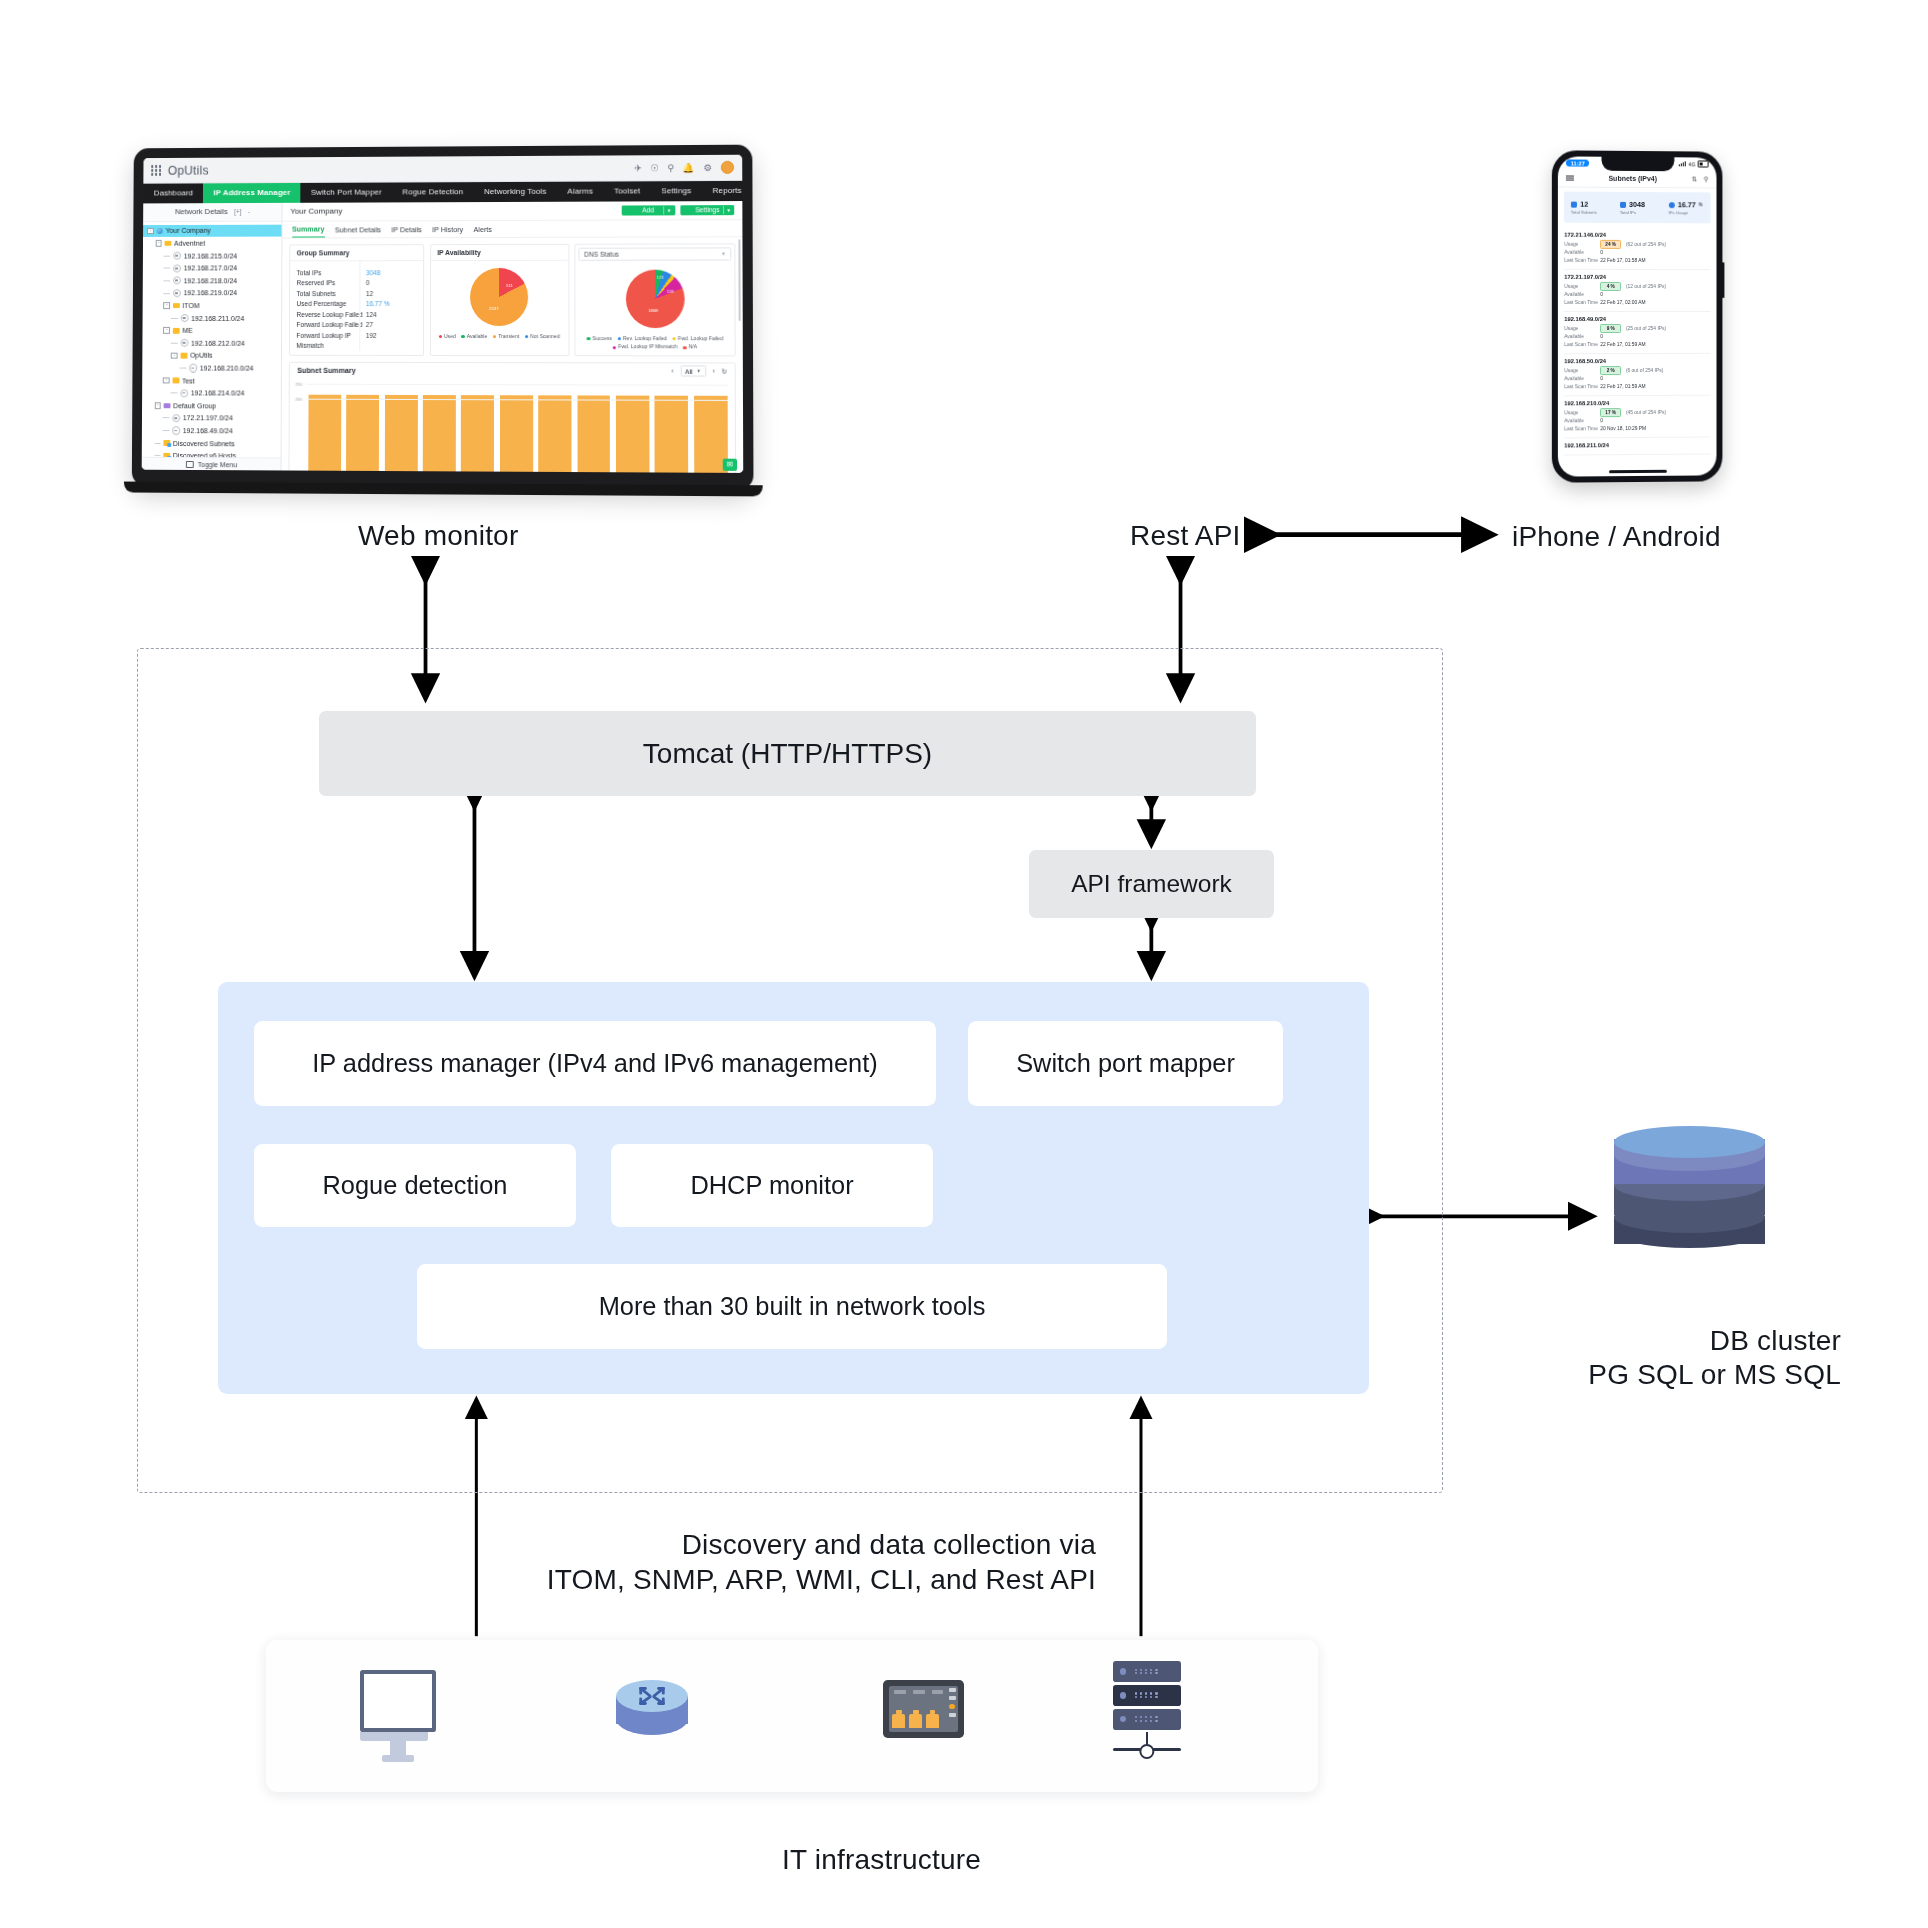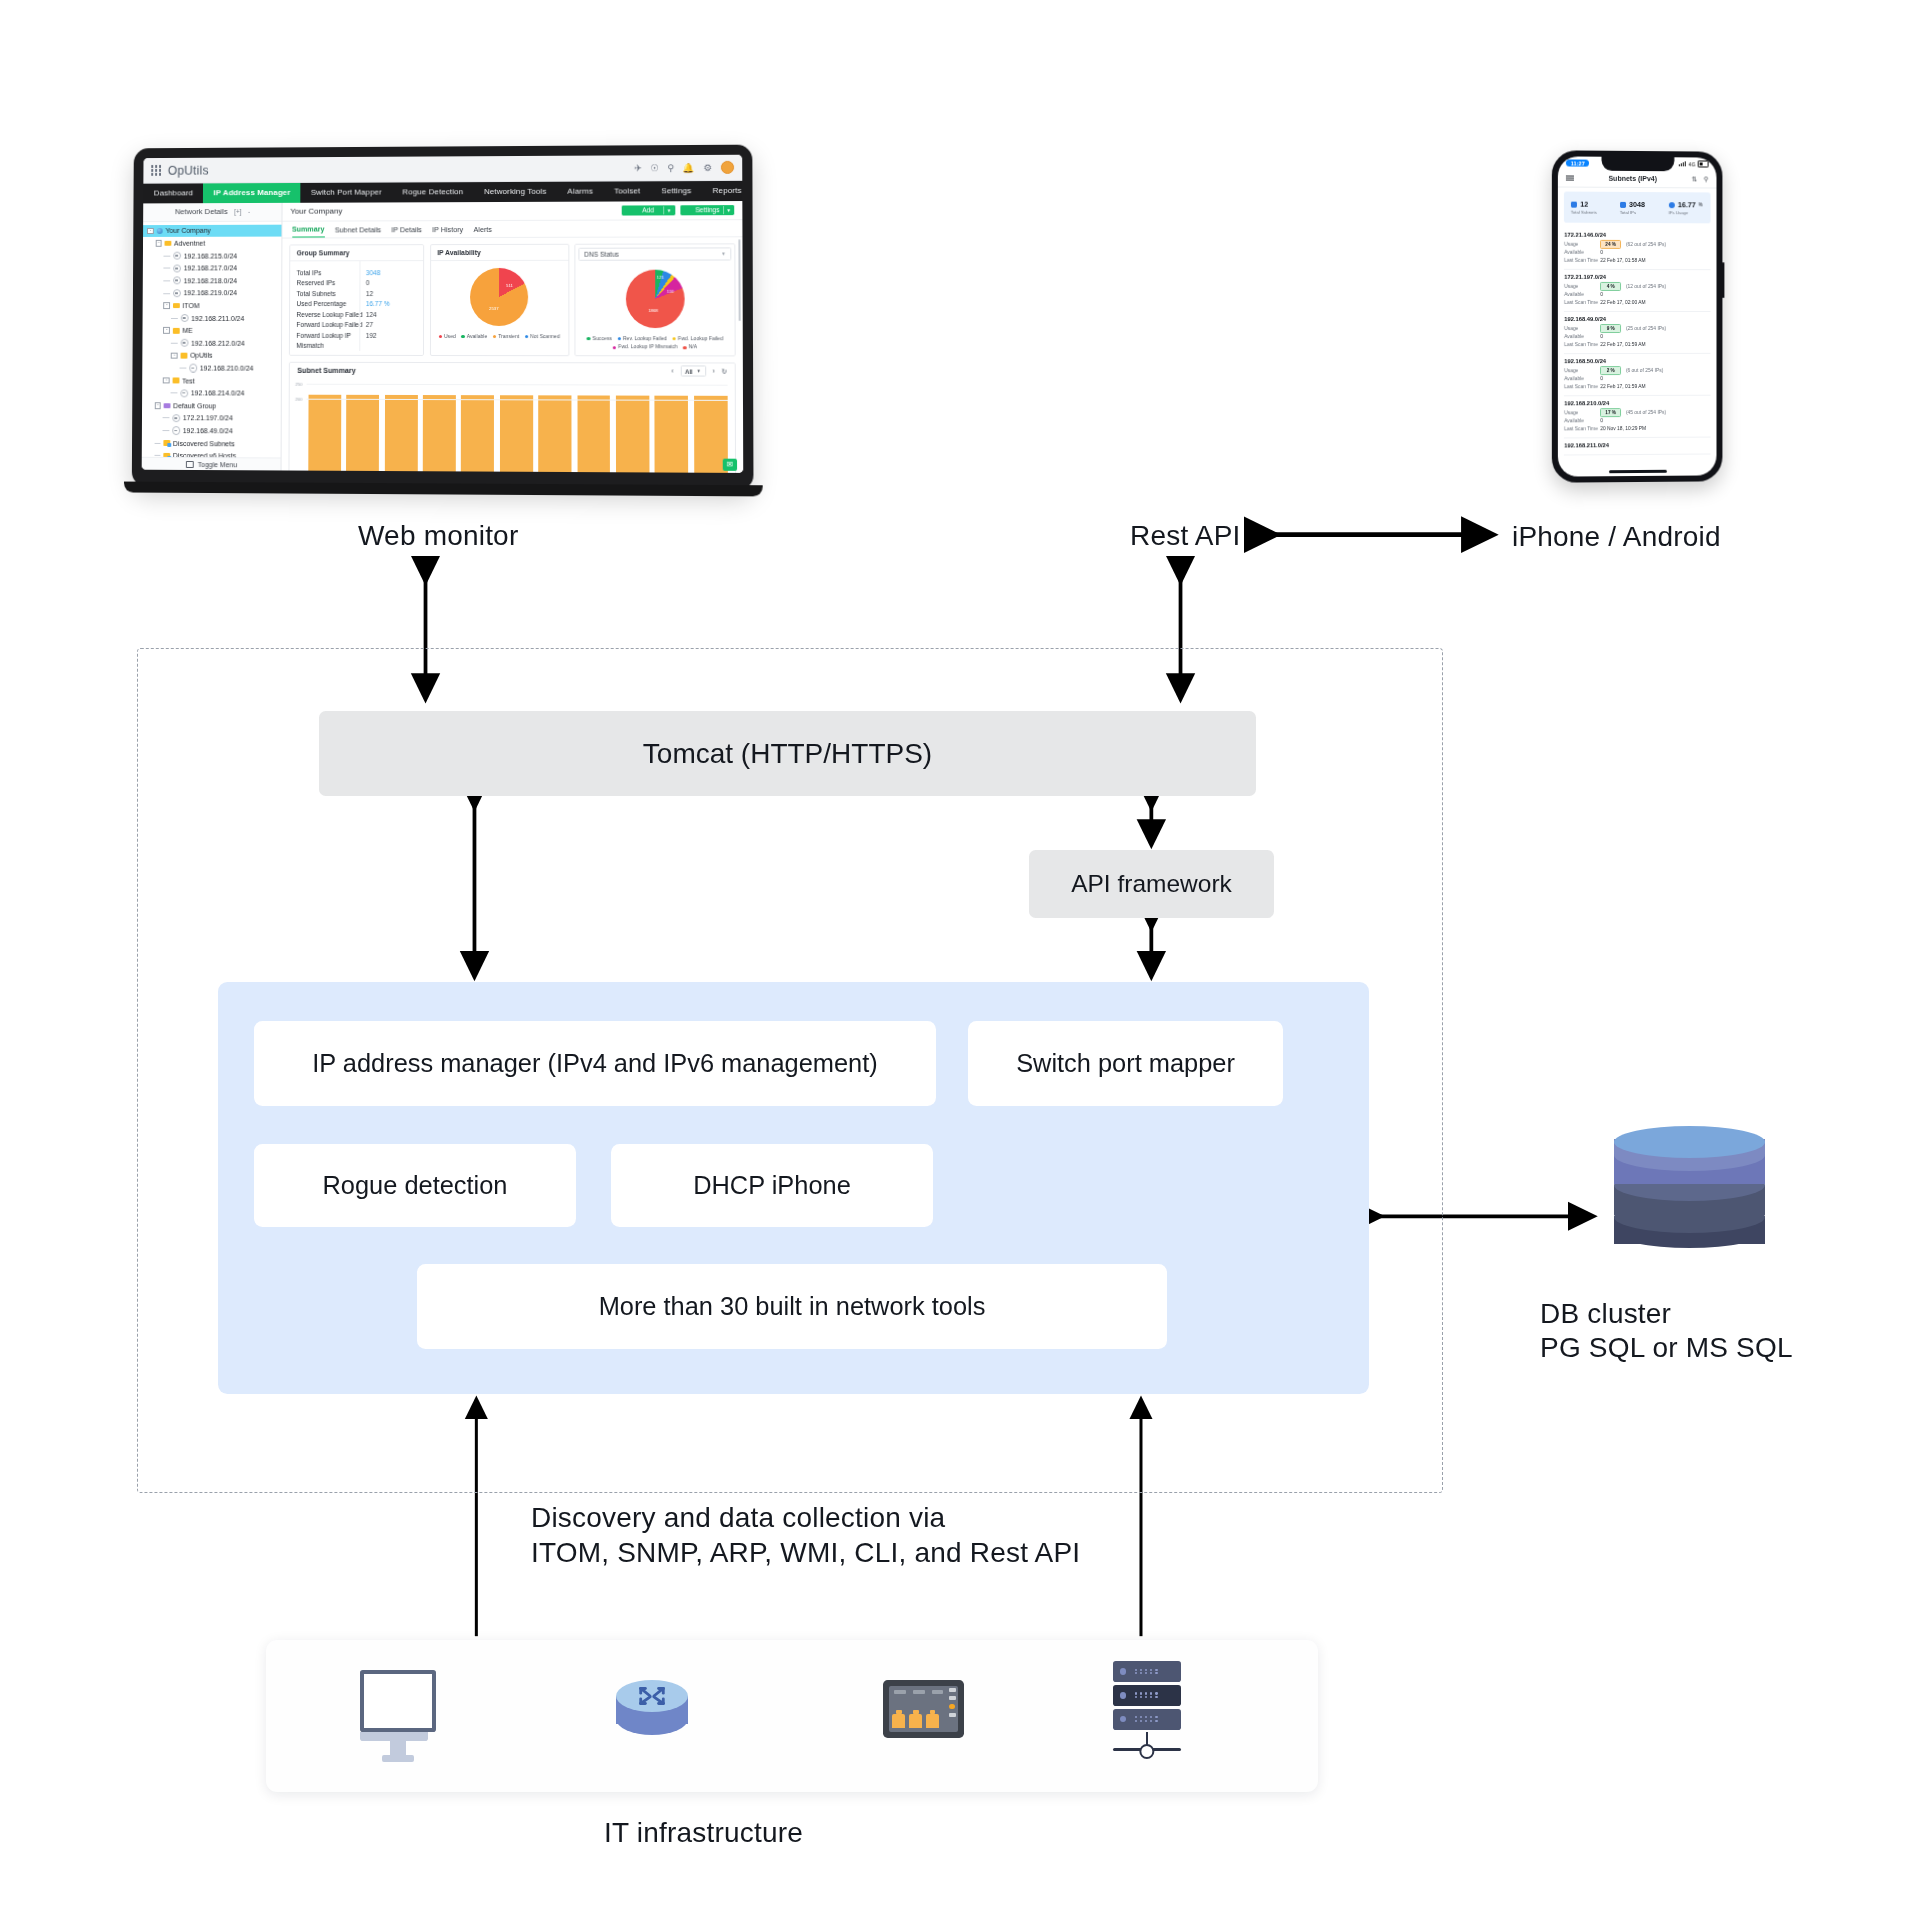--- a/index.html
+++ b/index.html
@@ -2,21 +2,21 @@
 <html style="font-size:15px"><head>
 <meta charset="utf-8">
 <style>
   html,body{margin:0;padding:0;background:#ffffff;}
   body{width:1928px;height:1928px;position:relative;overflow:hidden;
        font-family:"Liberation Sans","DejaVu Sans",sans-serif;color:#111;}
   .abs{position:absolute;}
 
   
   .dlabel{font-size:28px;color:#14181f;letter-spacing:0.2px;white-space:nowrap;}
-  .dlabel.c{text-align:left;}
+  .dlabel.c{text-align:right;margin-top:27px;}
 
   
   #laptop{left:129px;top:146px;width:621px;height:342px;}
   .lt-shell{position:absolute;inset:0;background:#1d1d1f;border-radius:15px;
             box-shadow:0 9.4px 24.5px rgba(0,0,0,.18);
             transform:perspective(1601px) rotateY(-3.2deg) rotateX(1.4deg);}
   .lt-screen{position:absolute;left:10.4px;top:10.4px;right:10.4px;bottom:17px;
              background:#fff;border-radius:4.7px;overflow:hidden;}
   .lt-base{position:absolute;left:-8.5px;right:-8.5px;bottom:-5.6px;height:10.4px;
            background:#161617;border-radius:0 0 9.4px 9.4px;}
@@ -702,21 +702,21 @@
   <div class="fcard" style="left:36px;top:39px;width:682px;height:85px;">
     <span>IP address manager (IPv4 and IPv6 management)</span>
   </div>
   <div class="fcard" style="left:750px;top:39px;width:315px;height:85px;">
     <span>Switch port mapper</span>
   </div>
   <div class="fcard" style="left:36px;top:162px;width:322px;height:83px;">
     <span>Rogue detection</span>
   </div>
   <div class="fcard" style="left:393px;top:162px;width:322px;height:83px;">
-    <span>DHCP iPhone</span>
+    <span>DHCP monitor</span>
   </div>
   <div class="fcard" style="left:199px;top:282px;width:750px;height:85px;">
     <span>More than 30 built in network tools</span>
   </div>
 </div>
 
 <div class="abs" id="db">
   <div class="ell" style="top:90px;background:#3e4561;"></div>
   <div class="body" style="position:absolute;left:0;width:151px;top:90px;height:28px;background:#3e4561;"></div>
   <div class="ell" style="top:75px;background:#4d5672;"></div>

